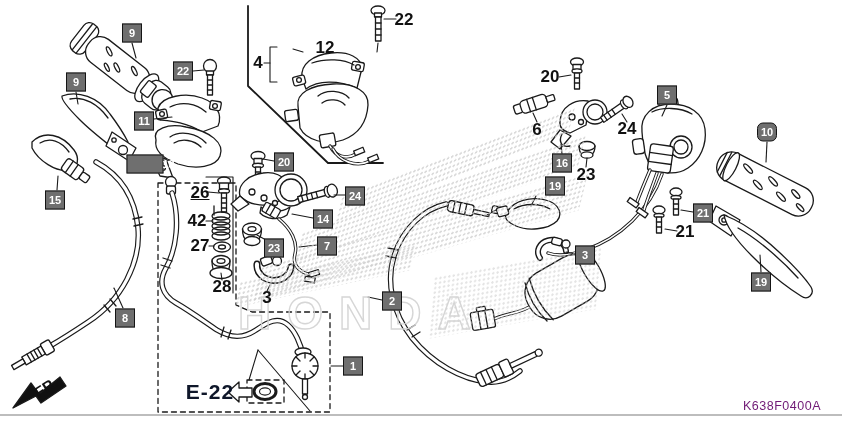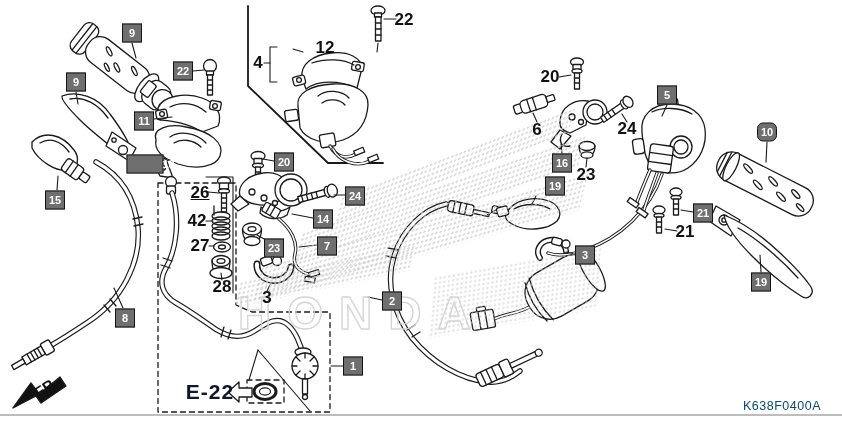--- a/index.html
+++ b/index.html
@@ -20,21 +20,21 @@
       background:#6f6f6f;border:1px solid #151515;color:#fff;
       font:bold 11px/17px "Liberation Sans",sans-serif;text-align:center;
       transform:translate(-50%,-50%);z-index:30;}
   .callout-plain{position:absolute;color:#111;font:bold 17px "Liberation Sans",sans-serif;
       transform:translate(-50%,-50%);z-index:30;white-space:nowrap;}
   #eref{position:absolute;left:210px;top:392px;transform:translate(-50%,-50%);
       font:bold 21px "Liberation Sans",sans-serif;color:#0f172a;z-index:30;letter-spacing:1px;}
   #fr{position:absolute;left:46px;top:387px;transform:translate(-50%,-50%) rotate(-33deg);
       font:bold 15px "Liberation Sans",sans-serif;color:#111;z-index:30;}
   #code{position:absolute;left:782px;top:406px;transform:translate(-50%,-50%);
-      font:12.5px "Liberation Sans",sans-serif;color:#0c4a6e;letter-spacing:.5px;z-index:30;}
+      font:12.5px "Liberation Sans",sans-serif;color:#701a75;letter-spacing:.5px;z-index:30;}
   #watermark{position:absolute;left:0;top:18px;width:744px;height:421px;z-index:1;pointer-events:none;}
   .wing-band{position:absolute;
       background-image:radial-gradient(circle,#cdcdcd 1px,rgba(255,255,255,0) 1.35px);
       background-size:4.5px 4.5px;opacity:.75;}
   #wm-text{position:absolute;left:238px;top:268px;font:bold 46px "Liberation Sans",sans-serif;
       letter-spacing:16px;color:transparent;-webkit-text-stroke:1.4px #d2d2d2;opacity:.9;}
   #bottom-rule{position:absolute;left:0;top:414px;width:842px;height:2px;background:#bdbdbd;z-index:5;}
   svg [data-name]{}
 </style>
 </head>

